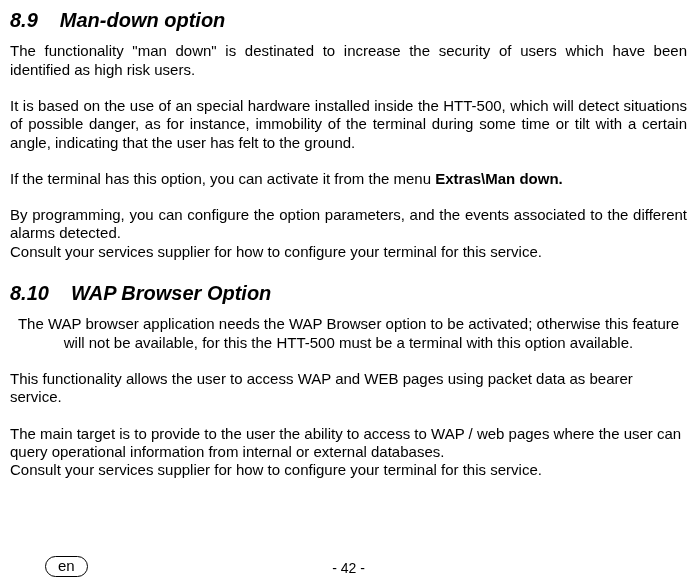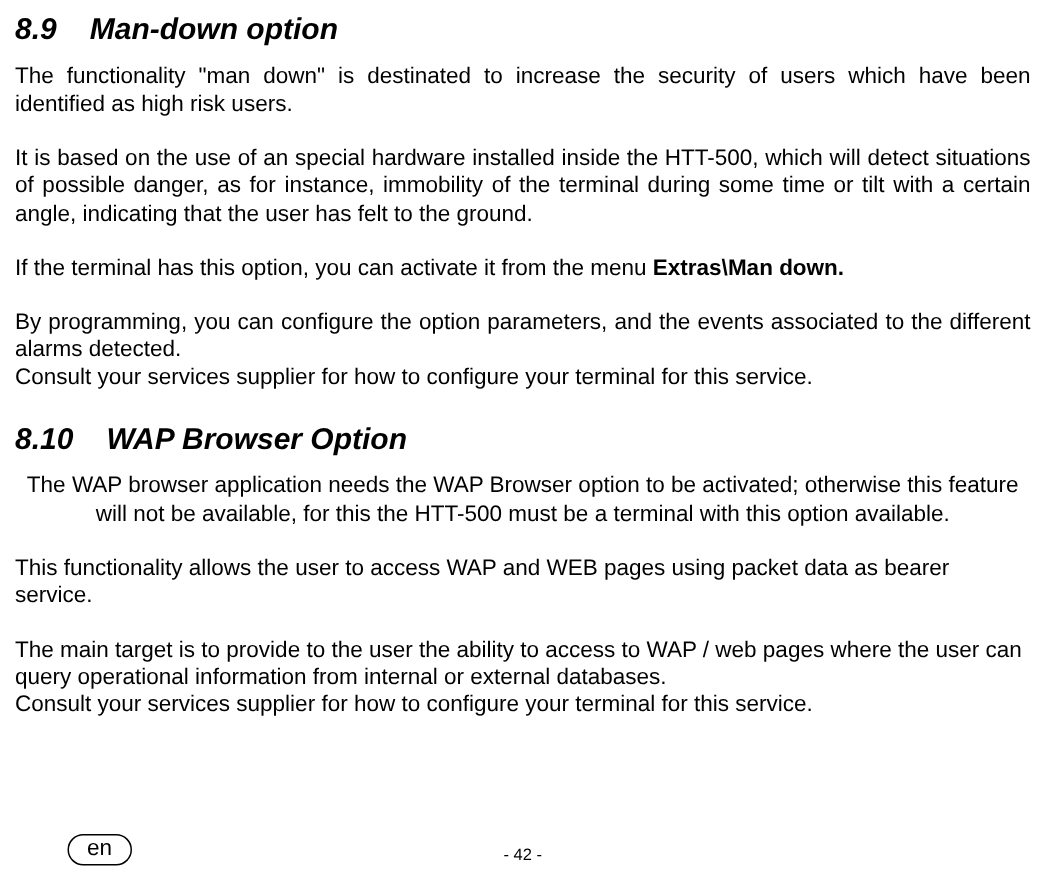--- a/index.html
+++ b/index.html
@@ -38,21 +38,21 @@
     }
     .bold {
       font-weight: bold;
     }
     .footer {
       position: absolute;
       bottom: 6px;
       left: 0;
       right: 0;
       text-align: center;
-      font-size: 11px;
+      font-size: 14px;
     }
     .lang-badge {
       position: absolute;
       bottom: 6px;
       left: 10px;
       border: 1.5px solid #000;
       border-radius: 14px;
       padding: 1px 12px 3px 12px;
       font-size: 15px;
       line-height: 1;

